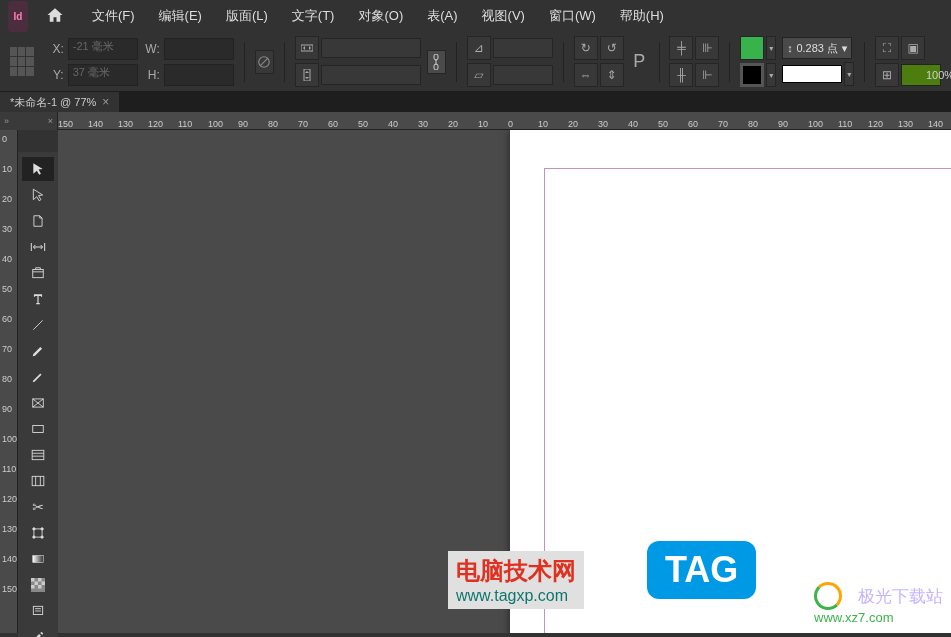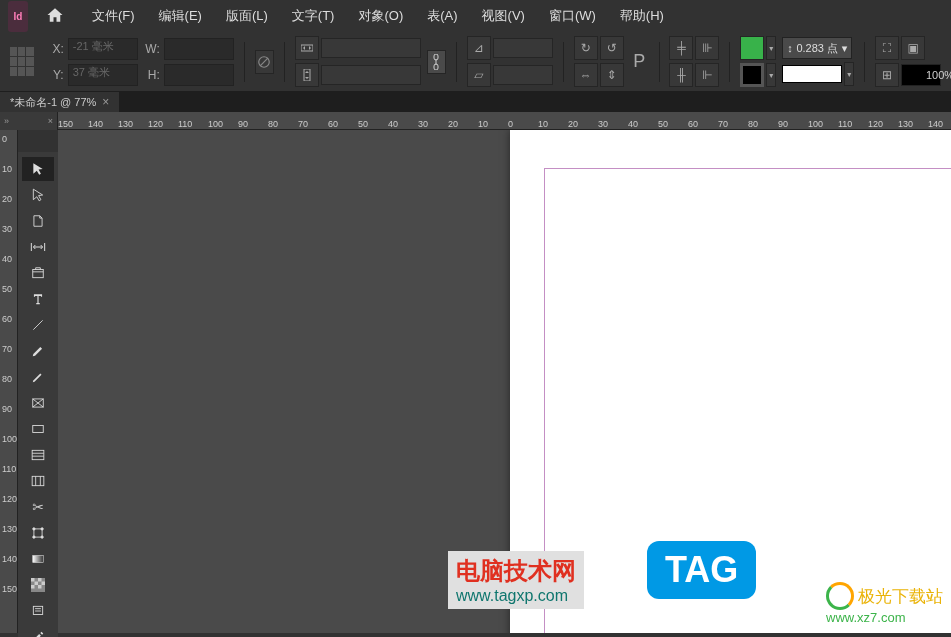--- a/index.html
+++ b/index.html
@@ -16,21 +16,21 @@
 .ref-point { width: 30px; height: 30px; display: grid; grid-template: repeat(3,1fr)/repeat(3,1fr); gap: 1px; margin-right: 8px; }
 .ref-point span { background: #555; }
 .coord-group { display: flex; flex-direction: column; gap: 4px; }
 .coord-row { display: flex; align-items: center; gap: 4px; }
 .coord-label { width: 16px; text-align: right; color: #aaa; }
 .coord-field { width: 70px; height: 22px; background: #2a2a2a; border: 1px solid #222; color: #666; padding: 0 4px; font-size: 11px; }
 .ctrl-btn { width: 24px; height: 24px; background: #383838; border: 1px solid #252525; display: flex; align-items: center; justify-content: center; color: #aaa; }
 .ctrl-swatch { width: 24px; height: 24px; border: 1px solid #252525; }
 .stroke-field { width: 70px; height: 22px; background: #4a4a4a; border: 1px solid #222; color: #ddd; padding: 0 4px; display: flex; align-items: center; justify-content: space-between; font-size: 11px; }
 .stroke-bar { width: 60px; height: 18px; background: #fff; border: 1px solid #000; }
-.zoom-box { width: 40px; height: 22px; background: #000000; border: 1px solid #222; display: flex; align-items: center; justify-content: center; font-size: 11px; padding-left: 38px; }
+.zoom-box { width: 40px; height: 22px; background: #4d7c0f; border: 1px solid #222; display: flex; align-items: center; justify-content: center; font-size: 11px; padding-left: 38px; }
 .dropdown-arrow { width: 10px; font-size: 8px; }
 .vsep { width: 1px; height: 40px; background: #222; margin: 0 4px; }
 .ctrl-group { display: flex; align-items: center; gap: 2px; }
 .ctrl-col { display: flex; flex-direction: column; gap: 3px; }
 .empty-field { width: 60px; height: 20px; background: #383838; border: 1px solid #252525; }
 .wide-field { width: 100px; }
 
 
 .tabbar { height: 20px; background: #1e1e1e; display: flex; align-items: stretch; }
 .doc-tab { background: #323232; padding: 0 10px; display: flex; align-items: center; gap: 6px; font-size: 11px; color: #ccc; }
@@ -56,21 +56,21 @@
 .page { position: absolute; left: 452px; top: 0; width: 600px; height: 700px; background: #fff; box-shadow: 0 0 8px rgba(0,0,0,0.5); }
 .margin-box { position: absolute; left: 486px; top: 38px; width: 560px; height: 640px; border: 1px solid #c48fc4; }
 
 
 .watermark1 { position: absolute; left: 390px; bottom: 24px; background: #e0e0e0; padding: 4px 8px; }
 .watermark1 .t1 { color: #e03020; font-size: 24px; font-weight: bold; }
 .watermark1 .t2 { color: #0f766e; font-size: 16px; }
 .watermark2 { position: absolute; left: 580px; bottom: 34px; margin-left: 9px; }
 .tag-badge { background: #0099e5; color: #fff; font-size: 36px; font-weight: bold; padding: 8px 18px; border-radius: 12px; }
 .watermark3 { position: absolute; right: 8px; bottom: 8px; text-align: left; }
-.watermark3 .t1 { color: #eab308; font-size: 17px; display: flex; align-items: center; gap: 4px; }
+.watermark3 .t1 { color: #c4b5fd; font-size: 17px; display: flex; align-items: center; gap: 16px; }
 .watermark3 .t2 { color: #3cb44a; font-size: 13px; }
 .swirl { width: 28px; height: 28px; border: 3px solid #3cb44a; border-radius: 50%; border-top-color: #ffa500; border-right-color: #ffa500; display: inline-block; }
 </style>
 </head>
 <body>
 
 <div class="menubar">
   <div class="app-icon">Id</div>
   <div class="home-icon">
     <svg width="18" height="18" viewBox="0 0 24 24" fill="#ddd">

